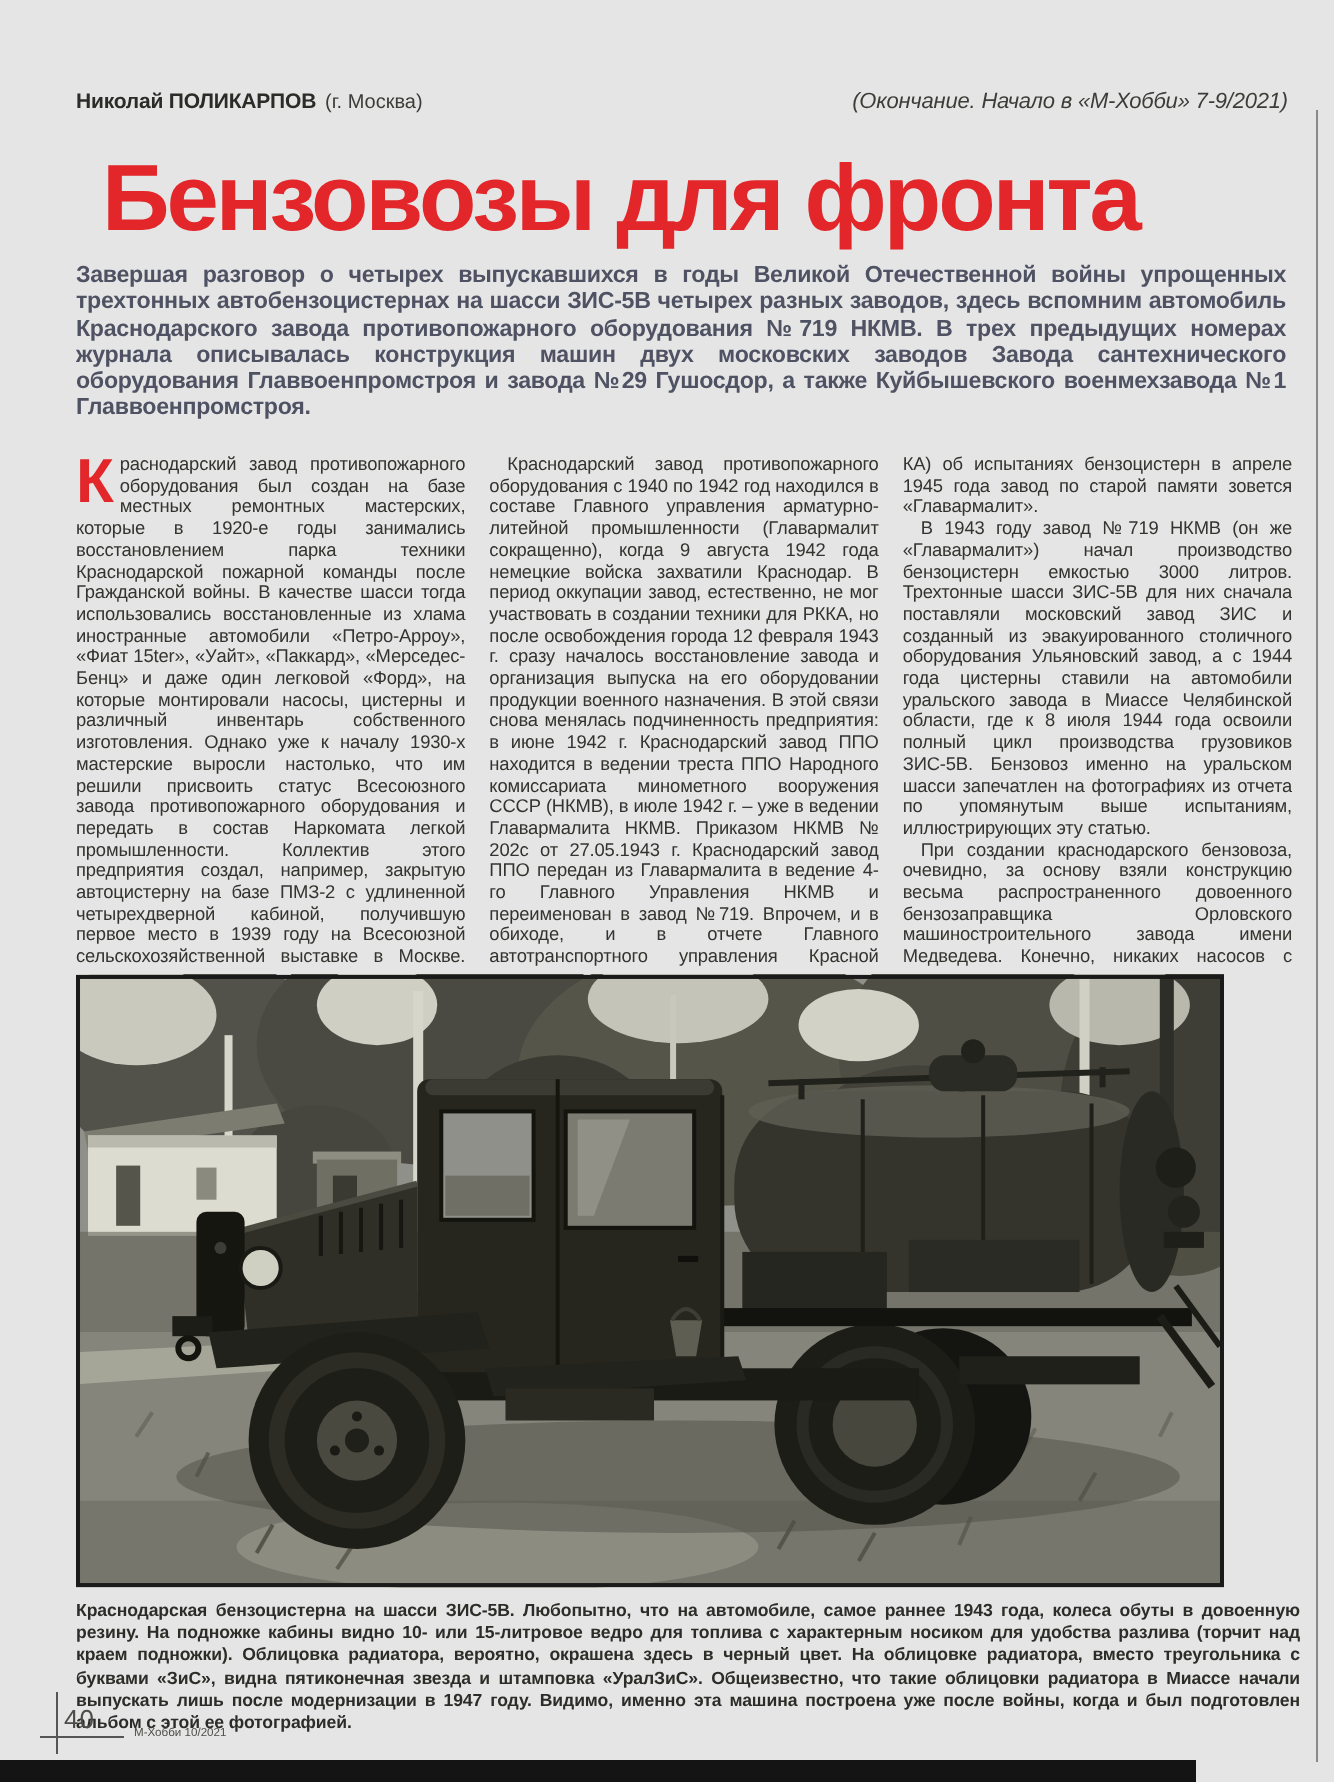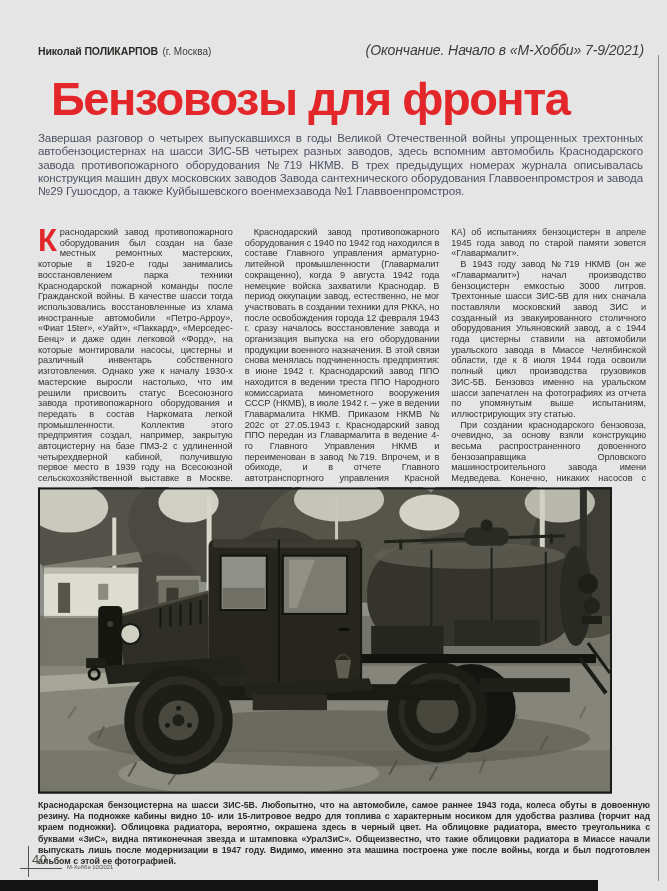--- a/index.html
+++ b/index.html
@@ -2,27 +2,27 @@
 <html><head>
 <meta charset="utf-8">
 <style>
   html,body{margin:0;padding:0;background:#ffffff;}
   .page{position:relative;width:667px;height:891px;background:#e5e5e5;overflow:hidden;
         font-family:"Liberation Sans",sans-serif;color:#33332f;padding-left:48px;}
   
   .hdr{position:absolute;left:38px;top:41px;width:606px;display:flex;justify-content:space-between;align-items:baseline;}
   .hdr .author{font-size:10.5px;font-weight:bold;color:#2b2b28;letter-spacing:-0.1px;}
   .hdr .loc{font-size:10px;font-weight:normal;color:#3c3c38;}
-  .hdr .note{font-size:14px;font-style:italic;color:#3c3c38;letter-spacing:-0.1px;}
+  .hdr .note{font-size:11px;font-style:italic;color:#3c3c38;letter-spacing:-0.1px;}
   
   .title{position:absolute;left:35px;top:57px;width:612px;margin:16px;
          font-size:47px;font-weight:bold;letter-spacing:-1.5px;line-height:1.1;}
   
   .lead{position:absolute;left:38px;top:131px;width:605px;margin:0;
-        font-size:11.6px;font-weight:normal;line-height:13.3px;text-align:justify;letter-spacing:-0.15px;}
+        font-size:11.6px;font-weight:bold;line-height:13.3px;text-align:justify;letter-spacing:-0.15px;}
   
   .cols{position:absolute;left:38px;top:227px;width:608px;height:256px;display:flex;gap:12px;overflow:hidden;
         font-size:9.2px;line-height:10.7px;text-align:justify;letter-spacing:-0.08px;}
   .col{flex:1 1 0;min-width:0;}
   .col p{margin:0;}
   .col p.indent{text-indent:9px;}
   .dropcap{float:left;font-weight:bold;font-size:31px;line-height:25px;padding:1px 3px 0 0;}
   
   .photo{position:absolute;left:38px;top:487px;width:574px;height:307px;display:block;}
   

